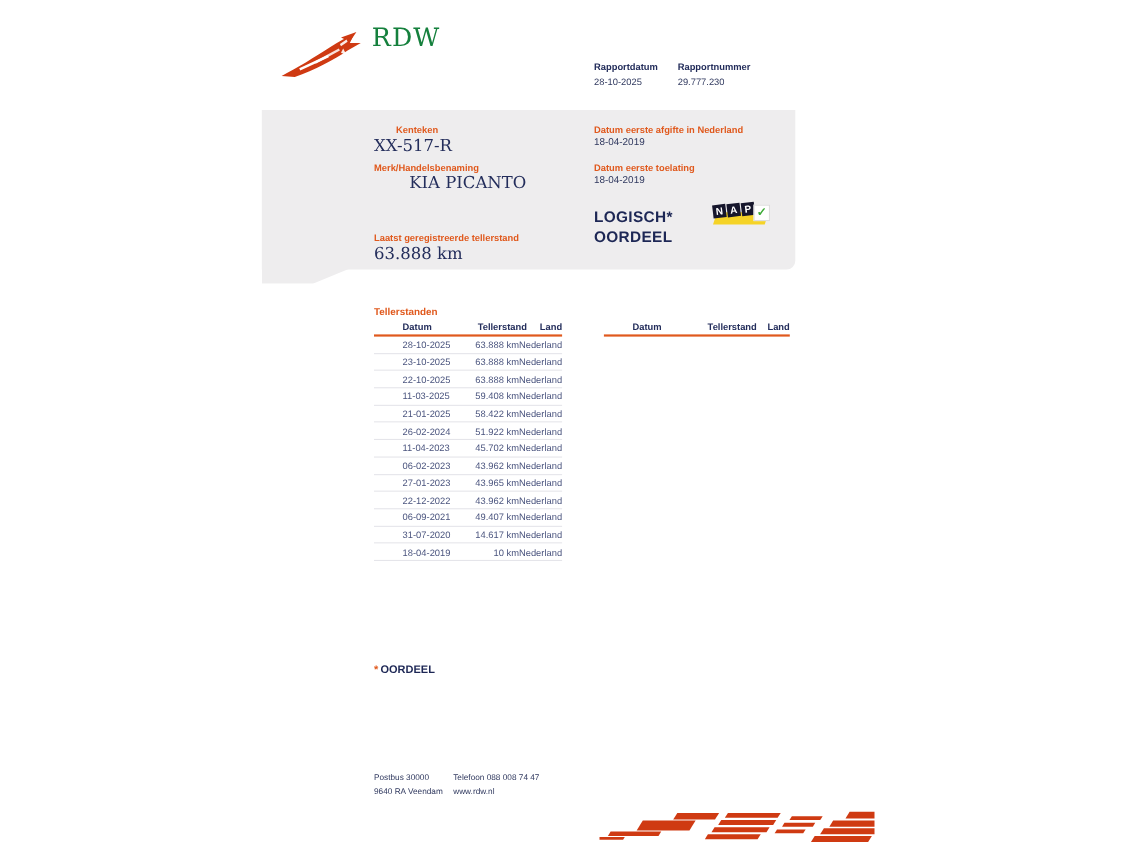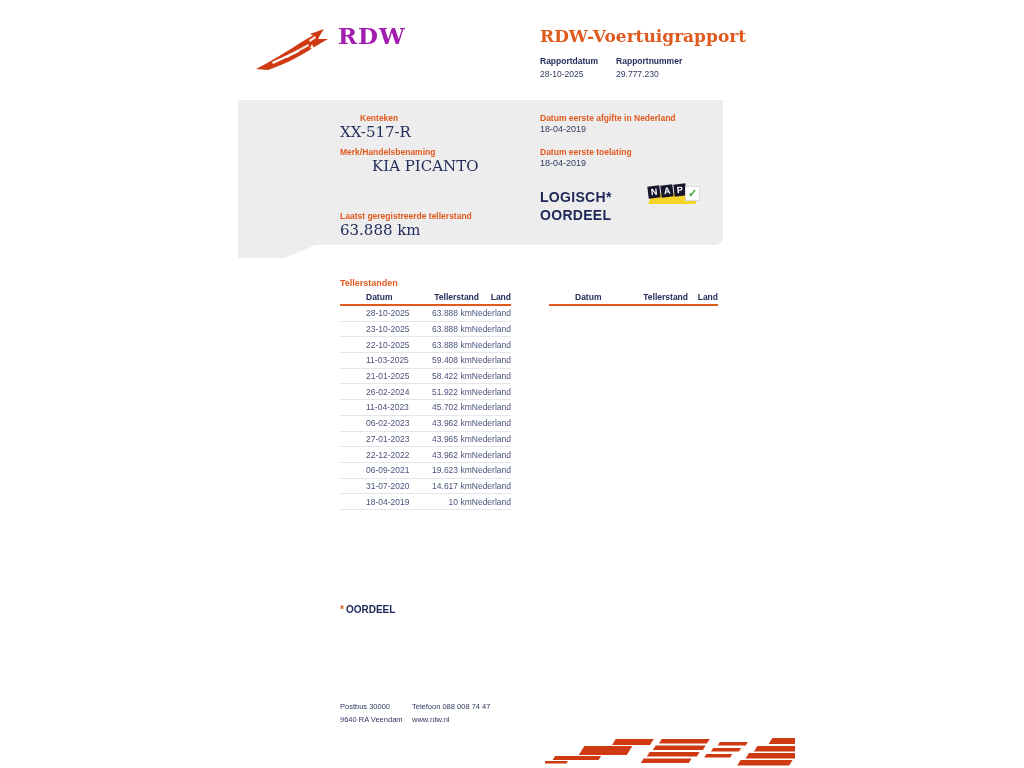--- a/index.html
+++ b/index.html
@@ -3,21 +3,21 @@
 <meta charset="utf-8">
 <style>
   html,body{margin:0;padding:0;background:#ffffff;}
   .page{position:relative;width:1024px;height:768px;background:#ffffff;overflow:hidden;
         font-family:"Liberation Sans",sans-serif;color:#232d5b;}
   .abs{position:absolute;}
 
   
   .logo-wing{left:252px;top:26px;width:82px;height:48px;}
   .logo-text{left:338px;top:22px;font-family:"DejaVu Serif",serif;font-size:23px;
-             font-weight:700;color:#a21caf;letter-spacing:1px;}
+             font-weight:400;color:#15803d;letter-spacing:1px;}
   .doc-title{left:540px;top:26px;font-family:"DejaVu Serif",serif;font-size:17px;
              font-weight:700;color:#e0591d;}
   .meta{left:540px;top:56px;display:flex;gap:18px;}
   .meta .lbl{font-size:8.5px;font-weight:bold;color:#232d5b;}
   .meta .val{font-size:8.5px;color:#30395f;margin-top:3px;}
 
   
   .sumbox{left:238px;top:100px;width:485px;height:145px;background:#eeedee;
           border-radius:0 0 8px 0;}
   .sumtab{left:238px;top:244px;width:80px;height:14px;background:#eeedee;
@@ -73,21 +73,20 @@
   <svg class="abs logo-wing" viewBox="0 0 82 48">
     <path d="M4 43 C18 36 34 26 48 17 C56 12 63 8 70 5 L66 13 L76 13 L64 20 C52 28 34 38 16 44 Z" fill="#cf3a12"></path>
     <path d="M58 8 L72 3 L66 12 Z" fill="#cf3a12"></path>
     <path d="M20 36 L46 24 L47 26 L21 38 Z" fill="#ffffff"></path>
     <path d="M34 30 L56 18 L57 20 L35 32 Z" fill="#ffffff" opacity="0.85"></path>
     <path d="M57 14 L63 10 L64 12 L58 16 Z" fill="#ffffff" opacity="0.9"></path>
     <path d="M60 18 L63 24 L58 22 Z" fill="#ffffff" opacity="0.9"></path>
   </svg>
   <div class="abs logo-text">RDW</div>
 
-  <div class="abs doc-title">RDW-Voertuigrapport</div>
 
   <div class="abs meta">
     <div>
       <div class="lbl">Rapportdatum</div>
       <div class="val">28-10-2025</div>
     </div>
     <div>
       <div class="lbl">Rapportnummer</div>
       <div class="val">29.777.230</div>
     </div>
@@ -189,21 +188,21 @@
         </div>
 
         <div class="trow">
           <span class="c-datum">22-12-2022</span>
           <span class="c-tel">43.962 km</span>
           <span class="c-land">Nederland</span>
         </div>
 
         <div class="trow">
           <span class="c-datum">06-09-2021</span>
-          <span class="c-tel">19.623 km</span>
+          <span class="c-tel">49.407 km</span>
           <span class="c-land">Nederland</span>
         </div>
 
         <div class="trow">
           <span class="c-datum">31-07-2020</span>
           <span class="c-tel">14.617 km</span>
           <span class="c-land">Nederland</span>
         </div>
 
         <div class="trow">

